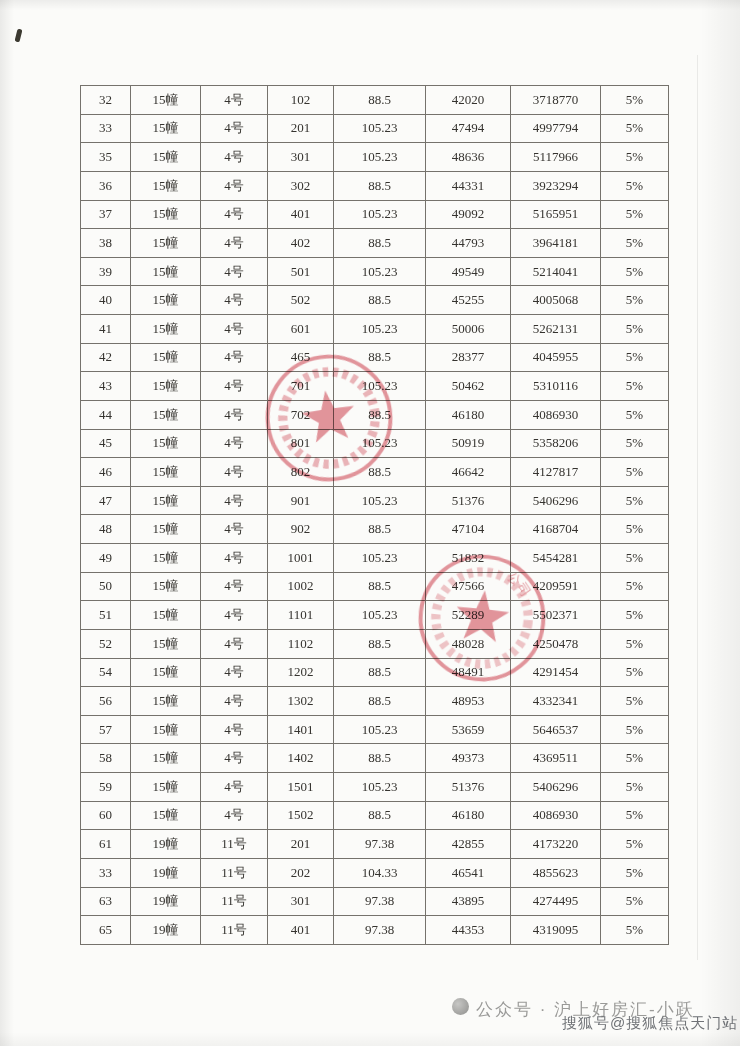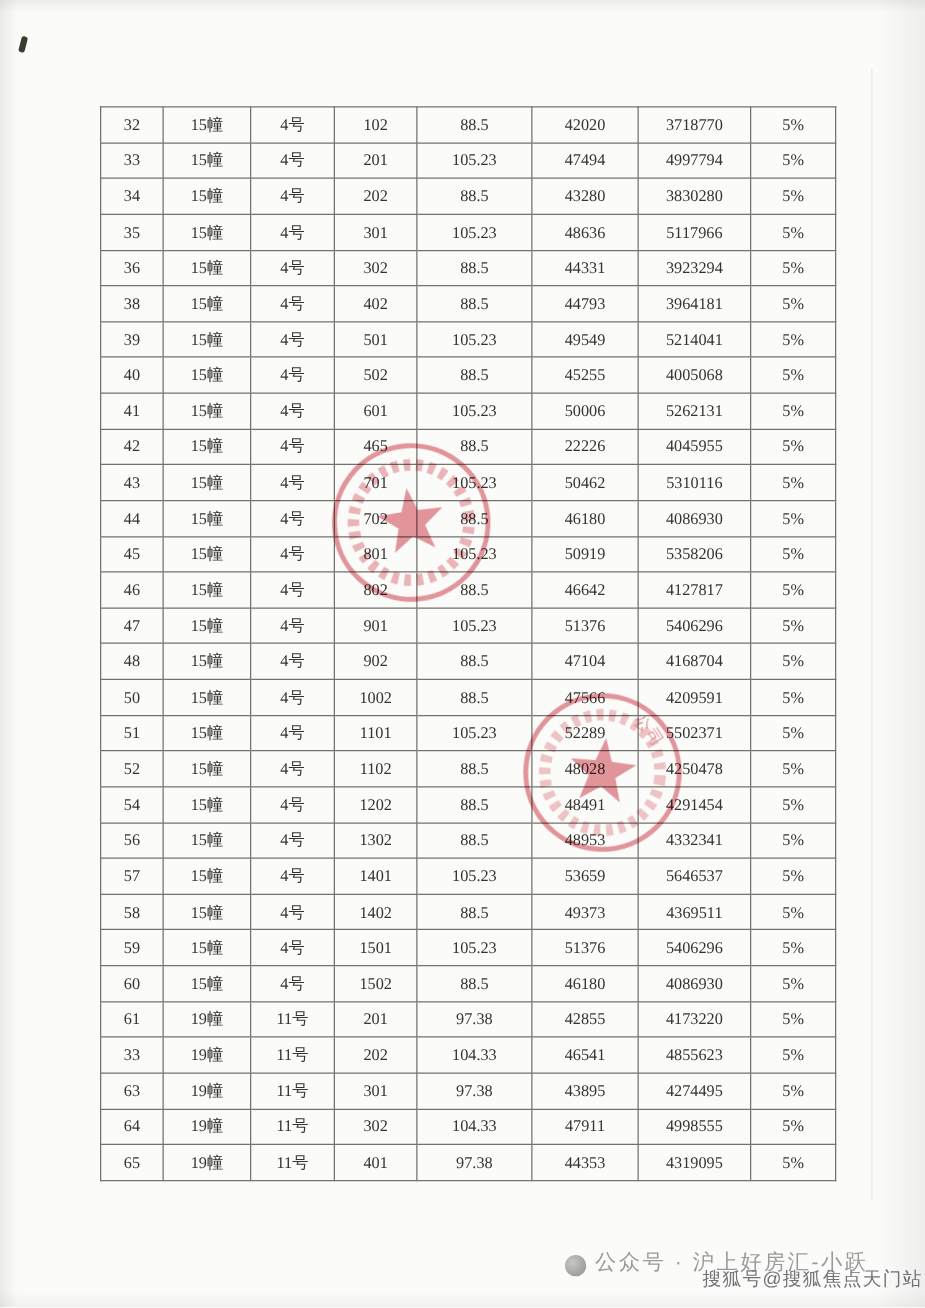--- a/index.html
+++ b/index.html
@@ -70,21 +70,21 @@
   }
   .stamp-1 { left: 263px; top: 352px; transform: rotate(-8deg); }
   .stamp-2 { left: 416px; top: 552px; transform: rotate(6deg); }
   .stamp svg { width: 100%; height: 100%; }
   
   .footer-account {
     position: absolute;
     left: 452px;
     top: 998px;
     display: flex;
-    align-items: flex-end;
+    align-items: flex-start;
     gap: 7px;
     font-family: "Liberation Sans", "DejaVu Sans", sans-serif;
     font-size: 17px;
     letter-spacing: 2px;
     color: var(--footer-text, #9a9a98);
     white-space: nowrap;
   }
   .footer-logo {
     width: 17px;
     height: 17px;
@@ -137,50 +137,50 @@
           <td>33</td>
           <td>15幢</td>
           <td>4号</td>
           <td>201</td>
           <td>105.23</td>
           <td>47494</td>
           <td>4997794</td>
           <td>5%</td>
         </tr>
         <tr>
-          <td>34</td>
-          <td>15幢</td>
-          <td>4号</td>
-          <td>202</td>
-          <td>88.5</td>
-          <td>43280</td>
-          <td>3830280</td>
-          <td>5%</td>
-        </tr>
-        <tr>
           <td>35</td>
           <td>15幢</td>
           <td>4号</td>
           <td>301</td>
           <td>105.23</td>
           <td>48636</td>
           <td>5117966</td>
           <td>5%</td>
         </tr>
         <tr>
           <td>36</td>
           <td>15幢</td>
           <td>4号</td>
           <td>302</td>
           <td>88.5</td>
           <td>44331</td>
           <td>3923294</td>
           <td>5%</td>
         </tr>
         <tr>
+          <td>37</td>
+          <td>15幢</td>
+          <td>4号</td>
+          <td>401</td>
+          <td>105.23</td>
+          <td>49092</td>
+          <td>5165951</td>
+          <td>5%</td>
+        </tr>
+        <tr>
           <td>38</td>
           <td>15幢</td>
           <td>4号</td>
           <td>402</td>
           <td>88.5</td>
           <td>44793</td>
           <td>3964181</td>
           <td>5%</td>
         </tr>
         <tr>
@@ -212,21 +212,21 @@
           <td>50006</td>
           <td>5262131</td>
           <td>5%</td>
         </tr>
         <tr>
           <td>42</td>
           <td>15幢</td>
           <td>4号</td>
           <td>465</td>
           <td>88.5</td>
-          <td>22226</td>
+          <td>28377</td>
           <td>4045955</td>
           <td>5%</td>
         </tr>
         <tr>
           <td>43</td>
           <td>15幢</td>
           <td>4号</td>
           <td>701</td>
           <td>105.23</td>
           <td>50462</td>
@@ -274,20 +274,30 @@
           <td>5%</td>
         </tr>
         <tr>
           <td>48</td>
           <td>15幢</td>
           <td>4号</td>
           <td>902</td>
           <td>88.5</td>
           <td>47104</td>
           <td>4168704</td>
+          <td>5%</td>
+        </tr>
+        <tr>
+          <td>49</td>
+          <td>15幢</td>
+          <td>4号</td>
+          <td>1001</td>
+          <td>105.23</td>
+          <td>51832</td>
+          <td>5454281</td>
           <td>5%</td>
         </tr>
         <tr>
           <td>50</td>
           <td>15幢</td>
           <td>4号</td>
           <td>1002</td>
           <td>88.5</td>
           <td>47566</td>
           <td>4209591</td>
@@ -394,30 +404,20 @@
           <td>5%</td>
         </tr>
         <tr>
           <td>63</td>
           <td>19幢</td>
           <td>11号</td>
           <td>301</td>
           <td>97.38</td>
           <td>43895</td>
           <td>4274495</td>
-          <td>5%</td>
-        </tr>
-        <tr>
-          <td>64</td>
-          <td>19幢</td>
-          <td>11号</td>
-          <td>302</td>
-          <td>104.33</td>
-          <td>47911</td>
-          <td>4998555</td>
           <td>5%</td>
         </tr>
         <tr>
           <td>65</td>
           <td>19幢</td>
           <td>11号</td>
           <td>401</td>
           <td>97.38</td>
           <td>44353</td>
           <td>4319095</td>

